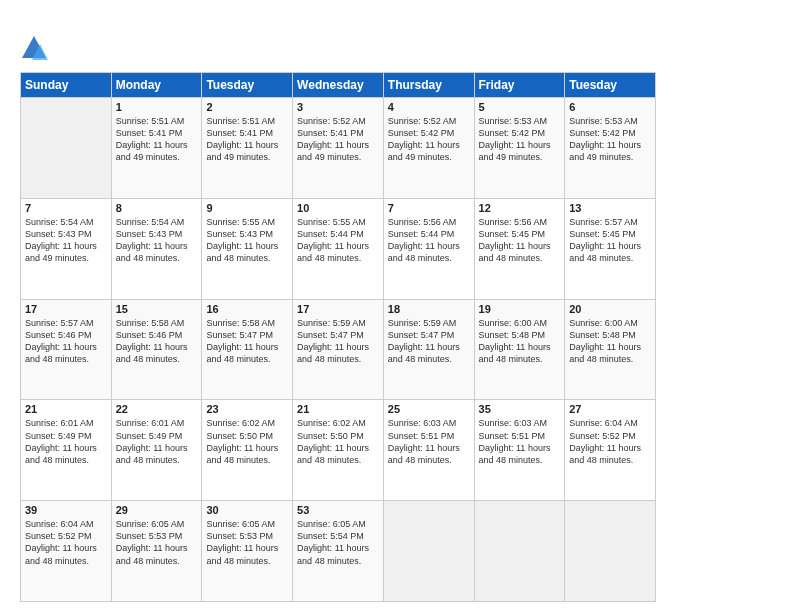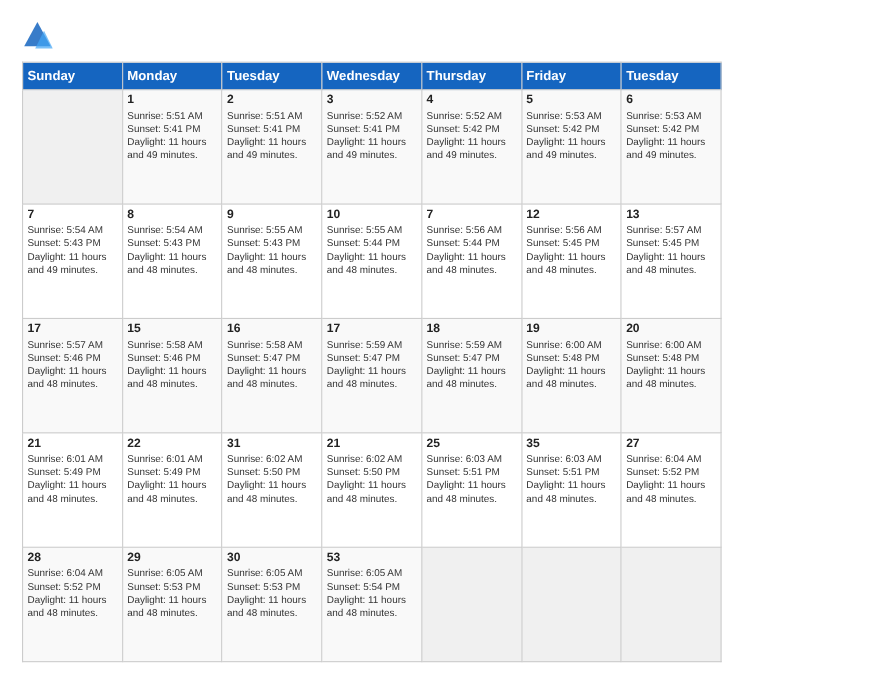--- a/index.html
+++ b/index.html
@@ -6,21 +6,21 @@
     body {
       width: 792px;
       height: 612px;
       font-family: Arial, sans-serif;
       background: #fff;
       overflow: hidden;
     }
     .page {
       width: 676px;
       height: 612px;
-      padding: 18px 20px 10px 20px;
+      padding: 34px 20px 10px 20px;
       display: flex;
       flex-direction: column;
     }
     .header {
       display: flex;
       justify-content: space-between;
       align-items: flex-start;
       margin-bottom: 10px;
     }
     .logo {
@@ -226,21 +226,21 @@
         <tr>
           <td>
             <span class="day-number">21</span>
             <div class="day-info">Sunrise: 6:01 AM<br>Sunset: 5:49 PM<br>Daylight: 11 hours and 48 minutes.</div>
           </td>
           <td>
             <span class="day-number">22</span>
             <div class="day-info">Sunrise: 6:01 AM<br>Sunset: 5:49 PM<br>Daylight: 11 hours and 48 minutes.</div>
           </td>
           <td>
-            <span class="day-number">31</span>
+            <span class="day-number">23</span>
             <div class="day-info">Sunrise: 6:02 AM<br>Sunset: 5:50 PM<br>Daylight: 11 hours and 48 minutes.</div>
           </td>
           <td>
             <span class="day-number">21</span>
             <div class="day-info">Sunrise: 6:02 AM<br>Sunset: 5:50 PM<br>Daylight: 11 hours and 48 minutes.</div>
           </td>
           <td>
             <span class="day-number">25</span>
             <div class="day-info">Sunrise: 6:03 AM<br>Sunset: 5:51 PM<br>Daylight: 11 hours and 48 minutes.</div>
           </td>
@@ -248,21 +248,21 @@
             <span class="day-number">35</span>
             <div class="day-info">Sunrise: 6:03 AM<br>Sunset: 5:51 PM<br>Daylight: 11 hours and 48 minutes.</div>
           </td>
           <td>
             <span class="day-number">27</span>
             <div class="day-info">Sunrise: 6:04 AM<br>Sunset: 5:52 PM<br>Daylight: 11 hours and 48 minutes.</div>
           </td>
         </tr>
         <tr>
           <td>
-            <span class="day-number">28</span>
+            <span class="day-number">39</span>
             <div class="day-info">Sunrise: 6:04 AM<br>Sunset: 5:52 PM<br>Daylight: 11 hours and 48 minutes.</div>
           </td>
           <td>
             <span class="day-number">29</span>
             <div class="day-info">Sunrise: 6:05 AM<br>Sunset: 5:53 PM<br>Daylight: 11 hours and 48 minutes.</div>
           </td>
           <td>
             <span class="day-number">30</span>
             <div class="day-info">Sunrise: 6:05 AM<br>Sunset: 5:53 PM<br>Daylight: 11 hours and 48 minutes.</div>
           </td>

